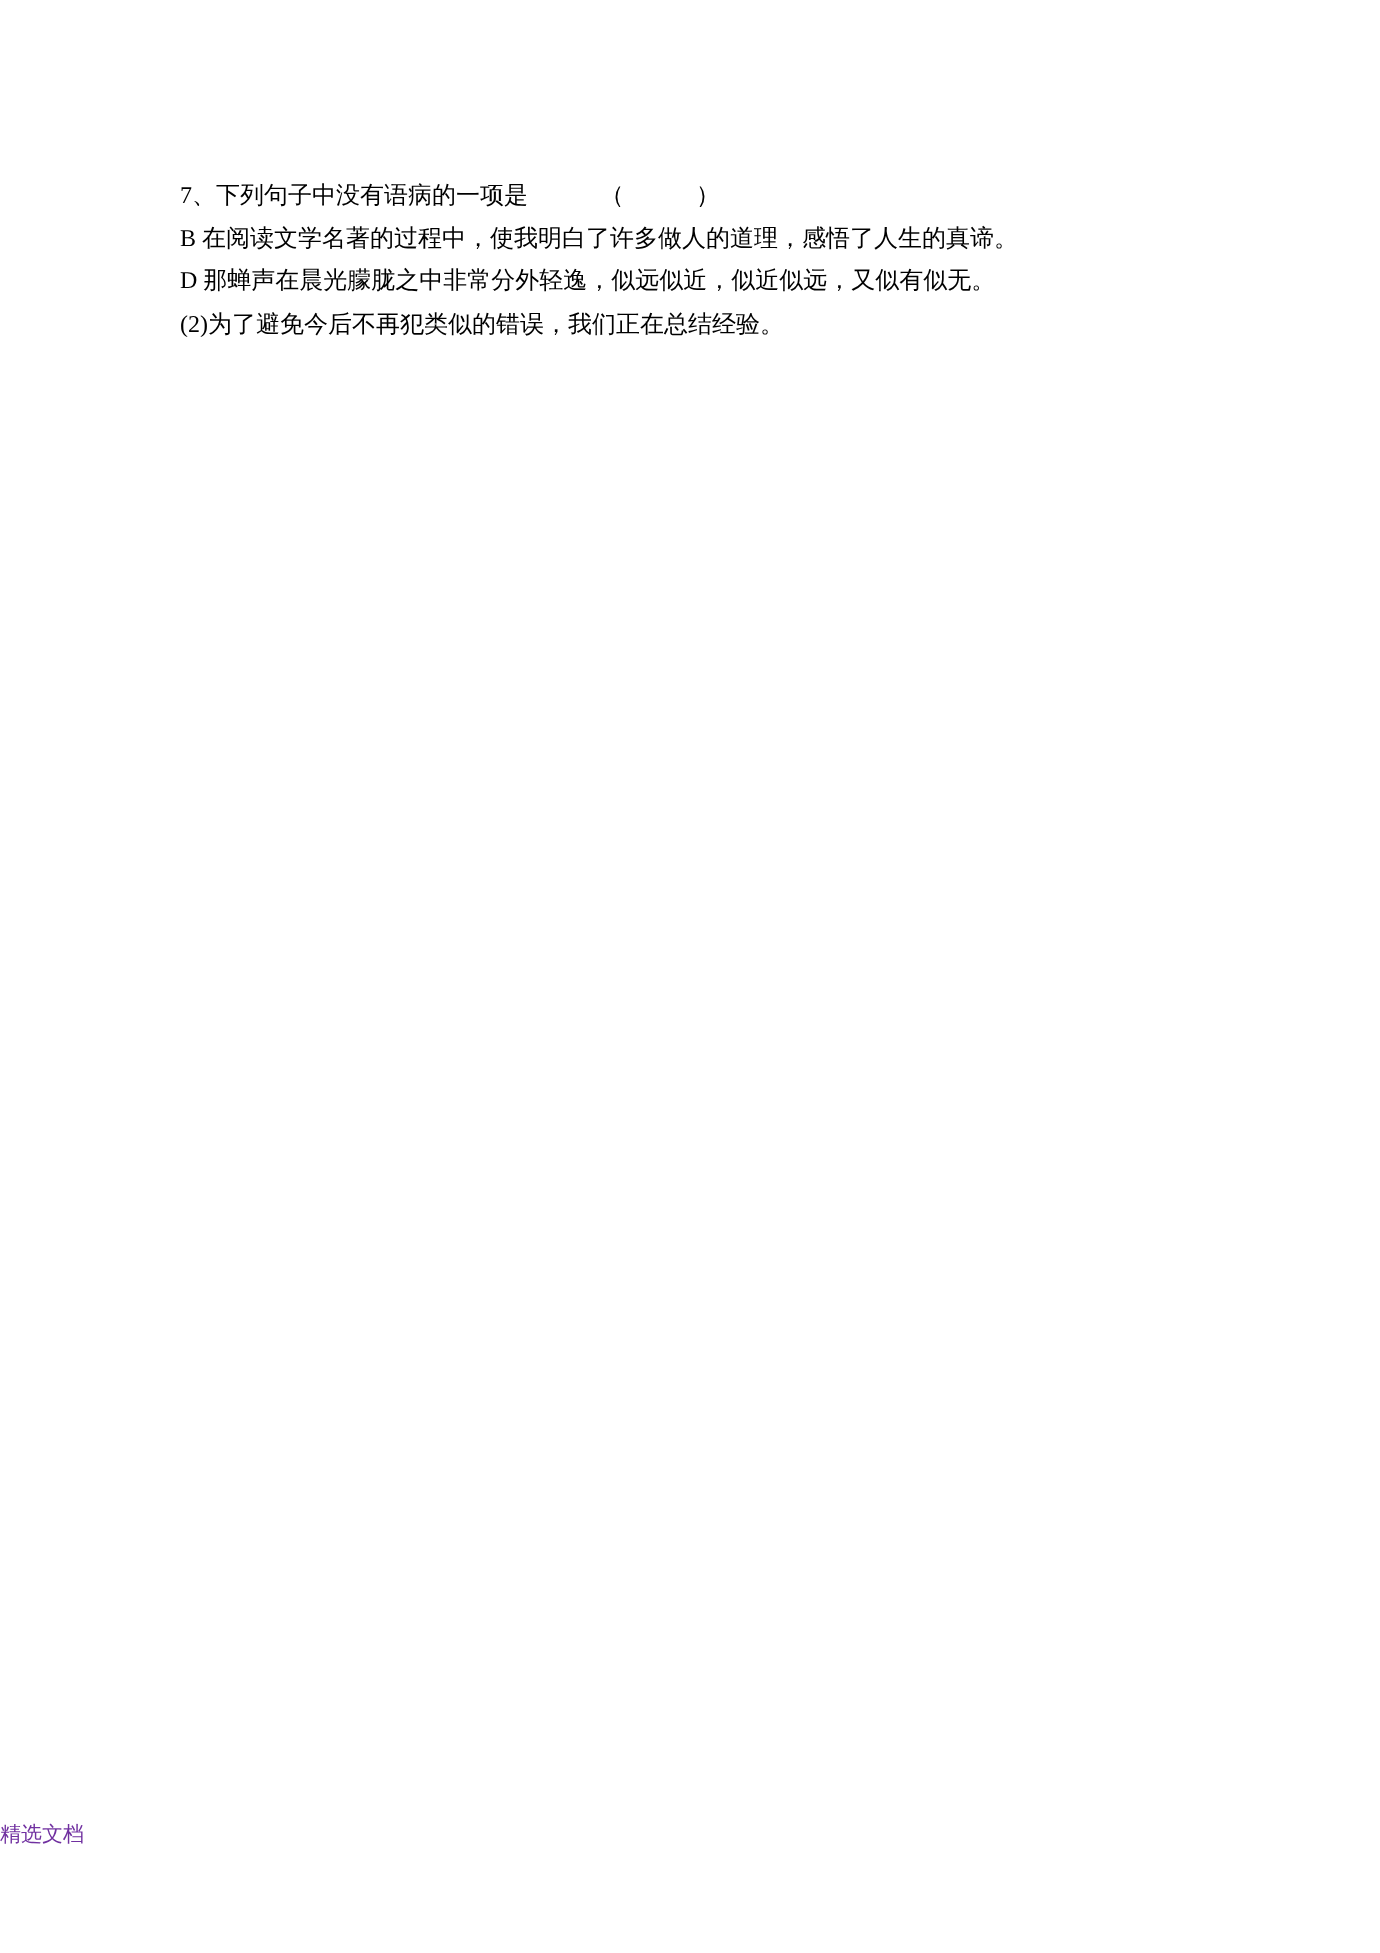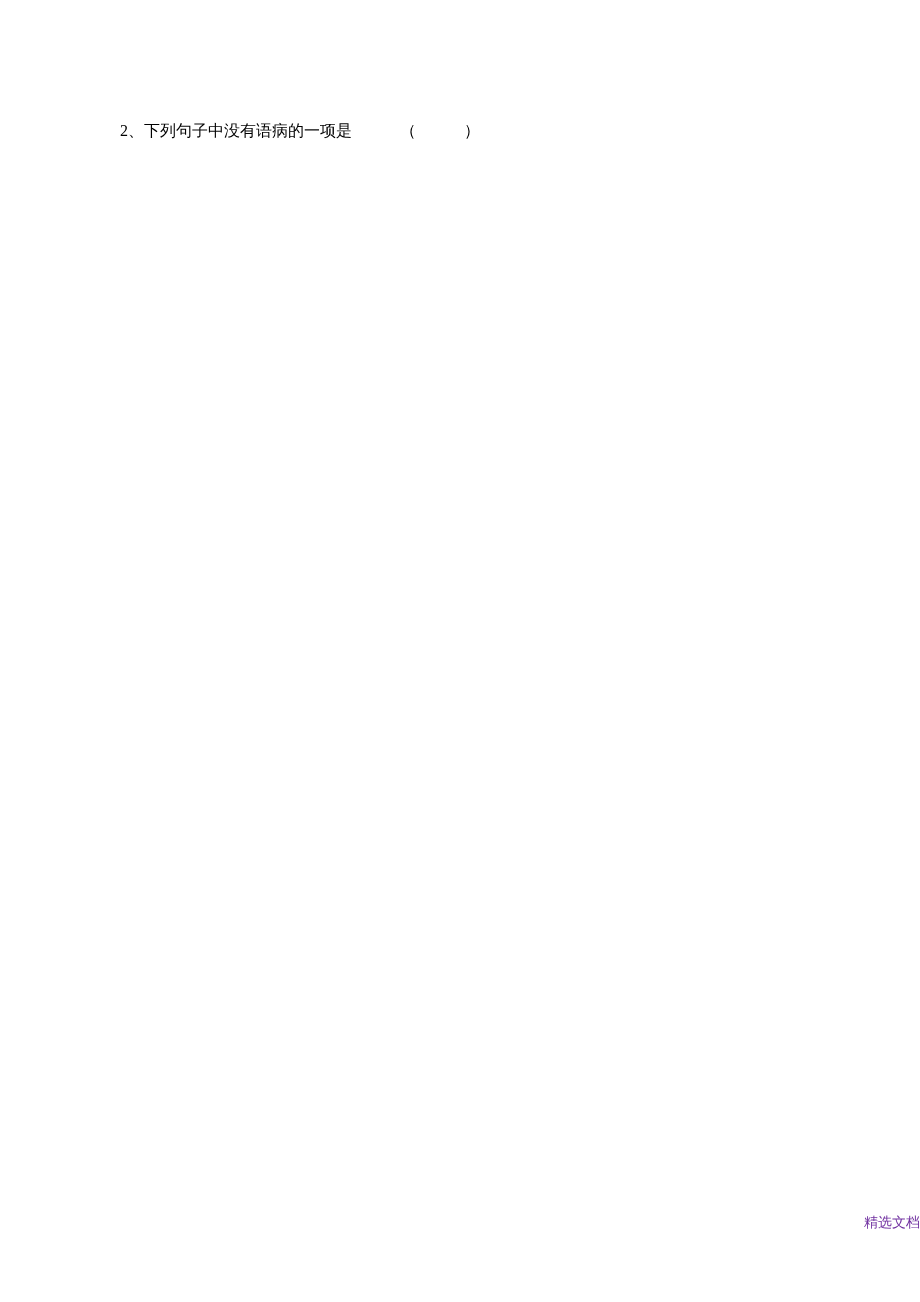--- a/index.html
+++ b/index.html
@@ -24,29 +24,32 @@
     }
     .line {
       margin-bottom: 3px;
       white-space: nowrap;
     }
     .footer {
       position: absolute;
       bottom: 70px;
       left: 0;
       right: 0;
-      text-align: right;
+      text-align: left;
       font-size: 14px;
       color: #7030a0;
       font-family: "SimSun", "宋体", serif;
     }
     .spaced {
       letter-spacing: 0;
     }
   </style>
 </head>
 <body>
 
 <div class="content">
-  <div class="line spaced">2、下列句子中没有语病的一项是　　　（　　　）</div>
+  <div class="line spaced">7、下列句子中没有语病的一项是　　　（　　　）</div>
+  <div class="line">B 在阅读文学名著的过程中，使我明白了许多做人的道理，感悟了人生的真谛。</div>
+  <div class="line">D 那蝉声在晨光朦胧之中非常分外轻逸，似远似近，似近似远，又似有似无。</div>
+  <div class="line">(2)为了避免今后不再犯类似的错误，我们正在总结经验。</div>
 </div>
 
 <div class="footer">精选文档</div>
 
 </body></html>

